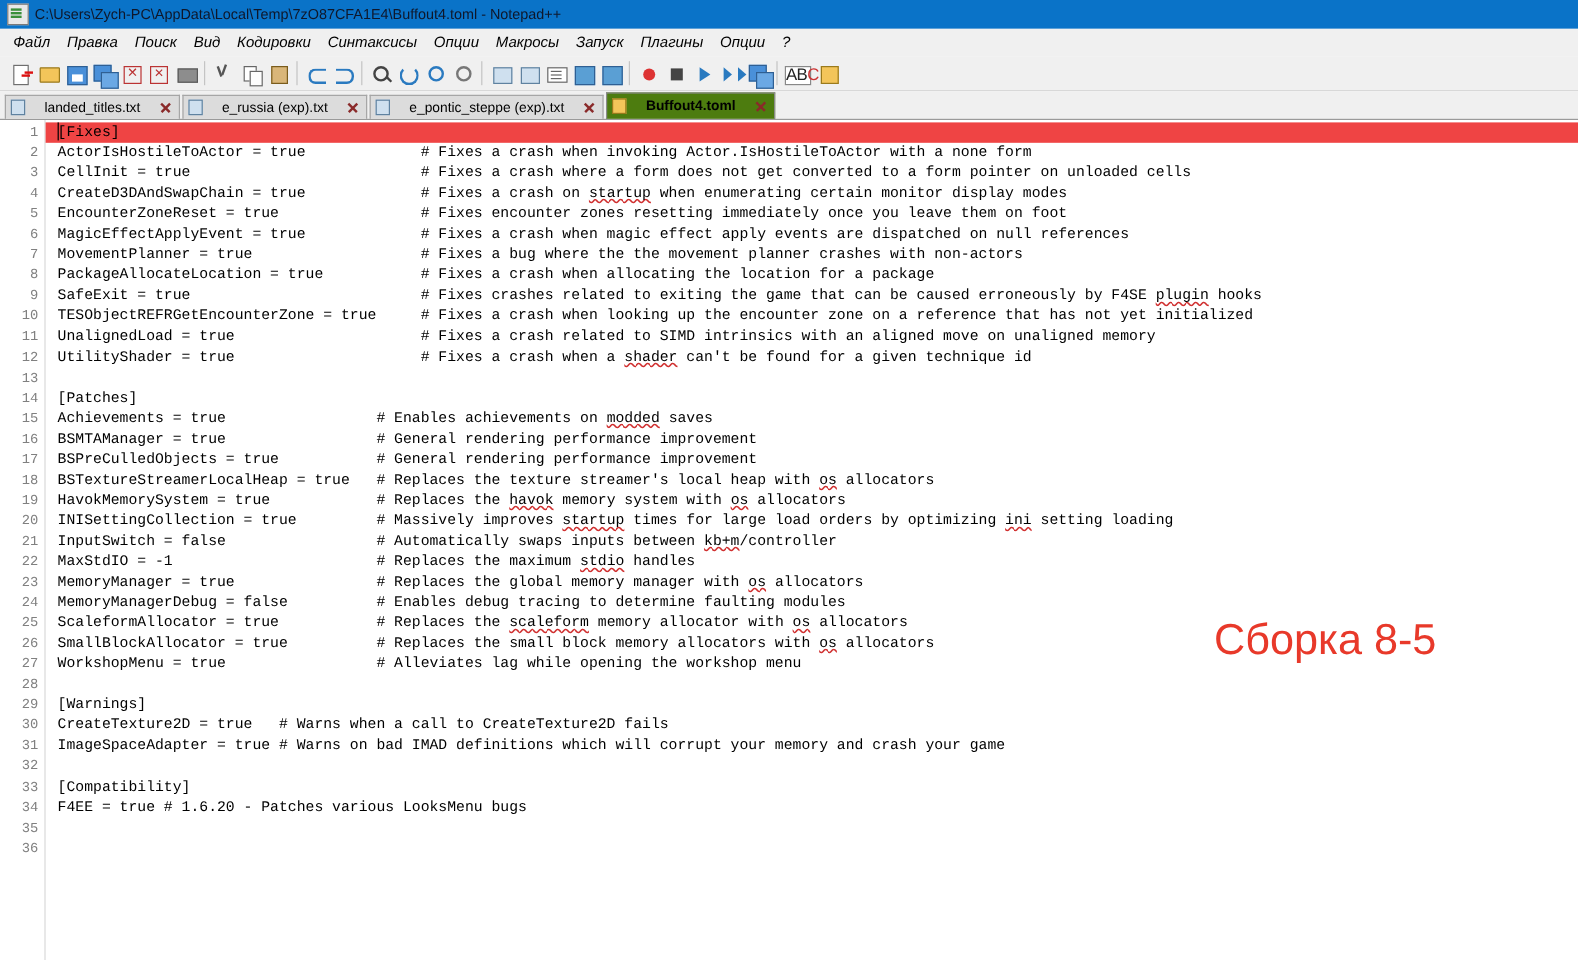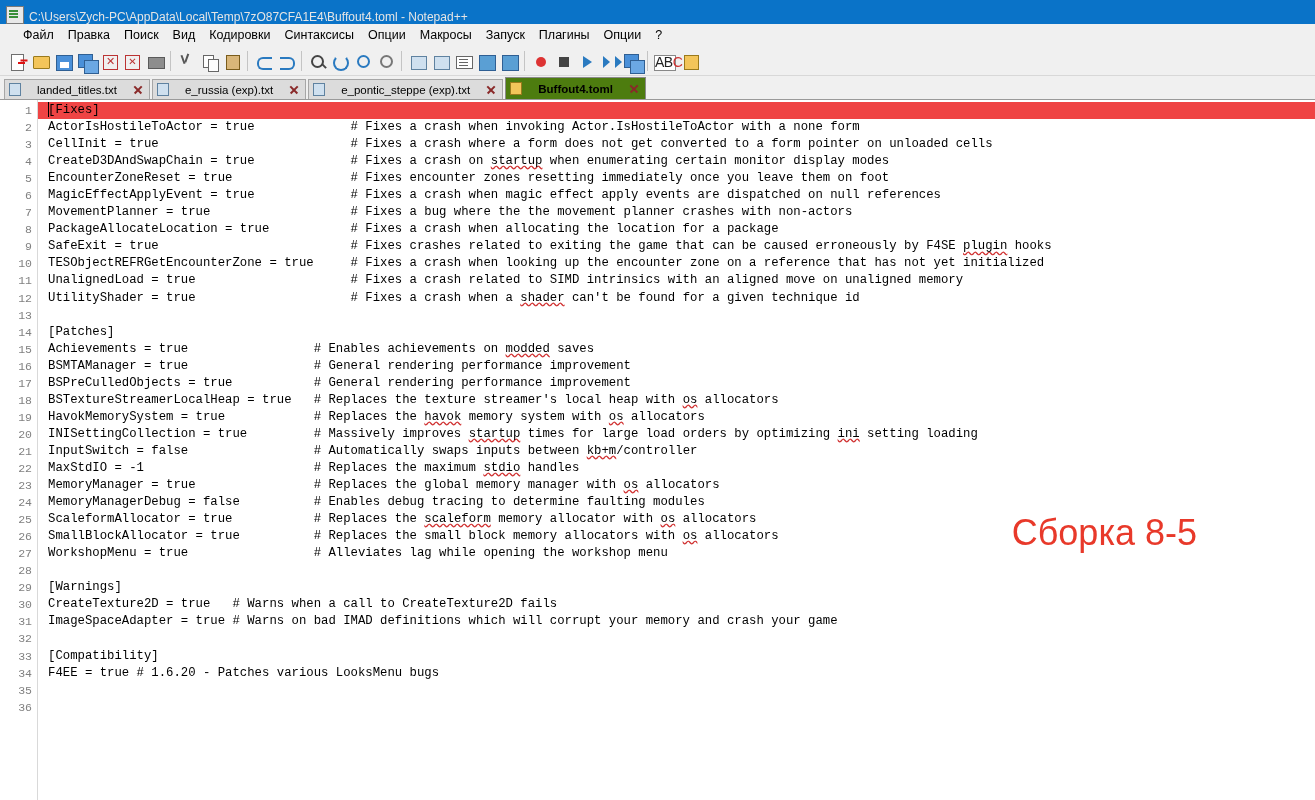--- a/index.html
+++ b/index.html
@@ -12,22 +12,22 @@
     font-size: 12px;
     overflow: hidden;
     position: relative;
   }
 
   
   .titlebar {
     height: 24px;
     background: #0a73c8;
     display: flex;
-    align-items: flex-end;
-    color: #e5e5e5;
+    align-items: center;
+    color: #0f172a;
     font-size: 12px;
     padding-left: 4px;
   }
   .titlebar .npp-logo {
     width: 16px; height: 16px;
     margin: 0 5px 0 2px;
     background: #e8e8e8;
     border: 1px solid #7a7a7a;
     position: relative;
     flex: none;
@@ -44,24 +44,25 @@
     white-space: nowrap;
     overflow: hidden;
   }
 
   
   .menubar {
     height: 22px;
     background: #f0f0f0;
     display: flex;
     align-items: center;
-    padding-left: 16px;
+    padding-left: 4px;
     border-bottom: 1px solid #f0f0f0;
     font-size: 12.5px;
     color: #000;
+    font-style: italic;
   }
   .menubar .menu-item {
     padding: 3px 7px;
     white-space: nowrap;
     cursor: default;
   }
 
   
   .toolbar {
     height: 28px;

